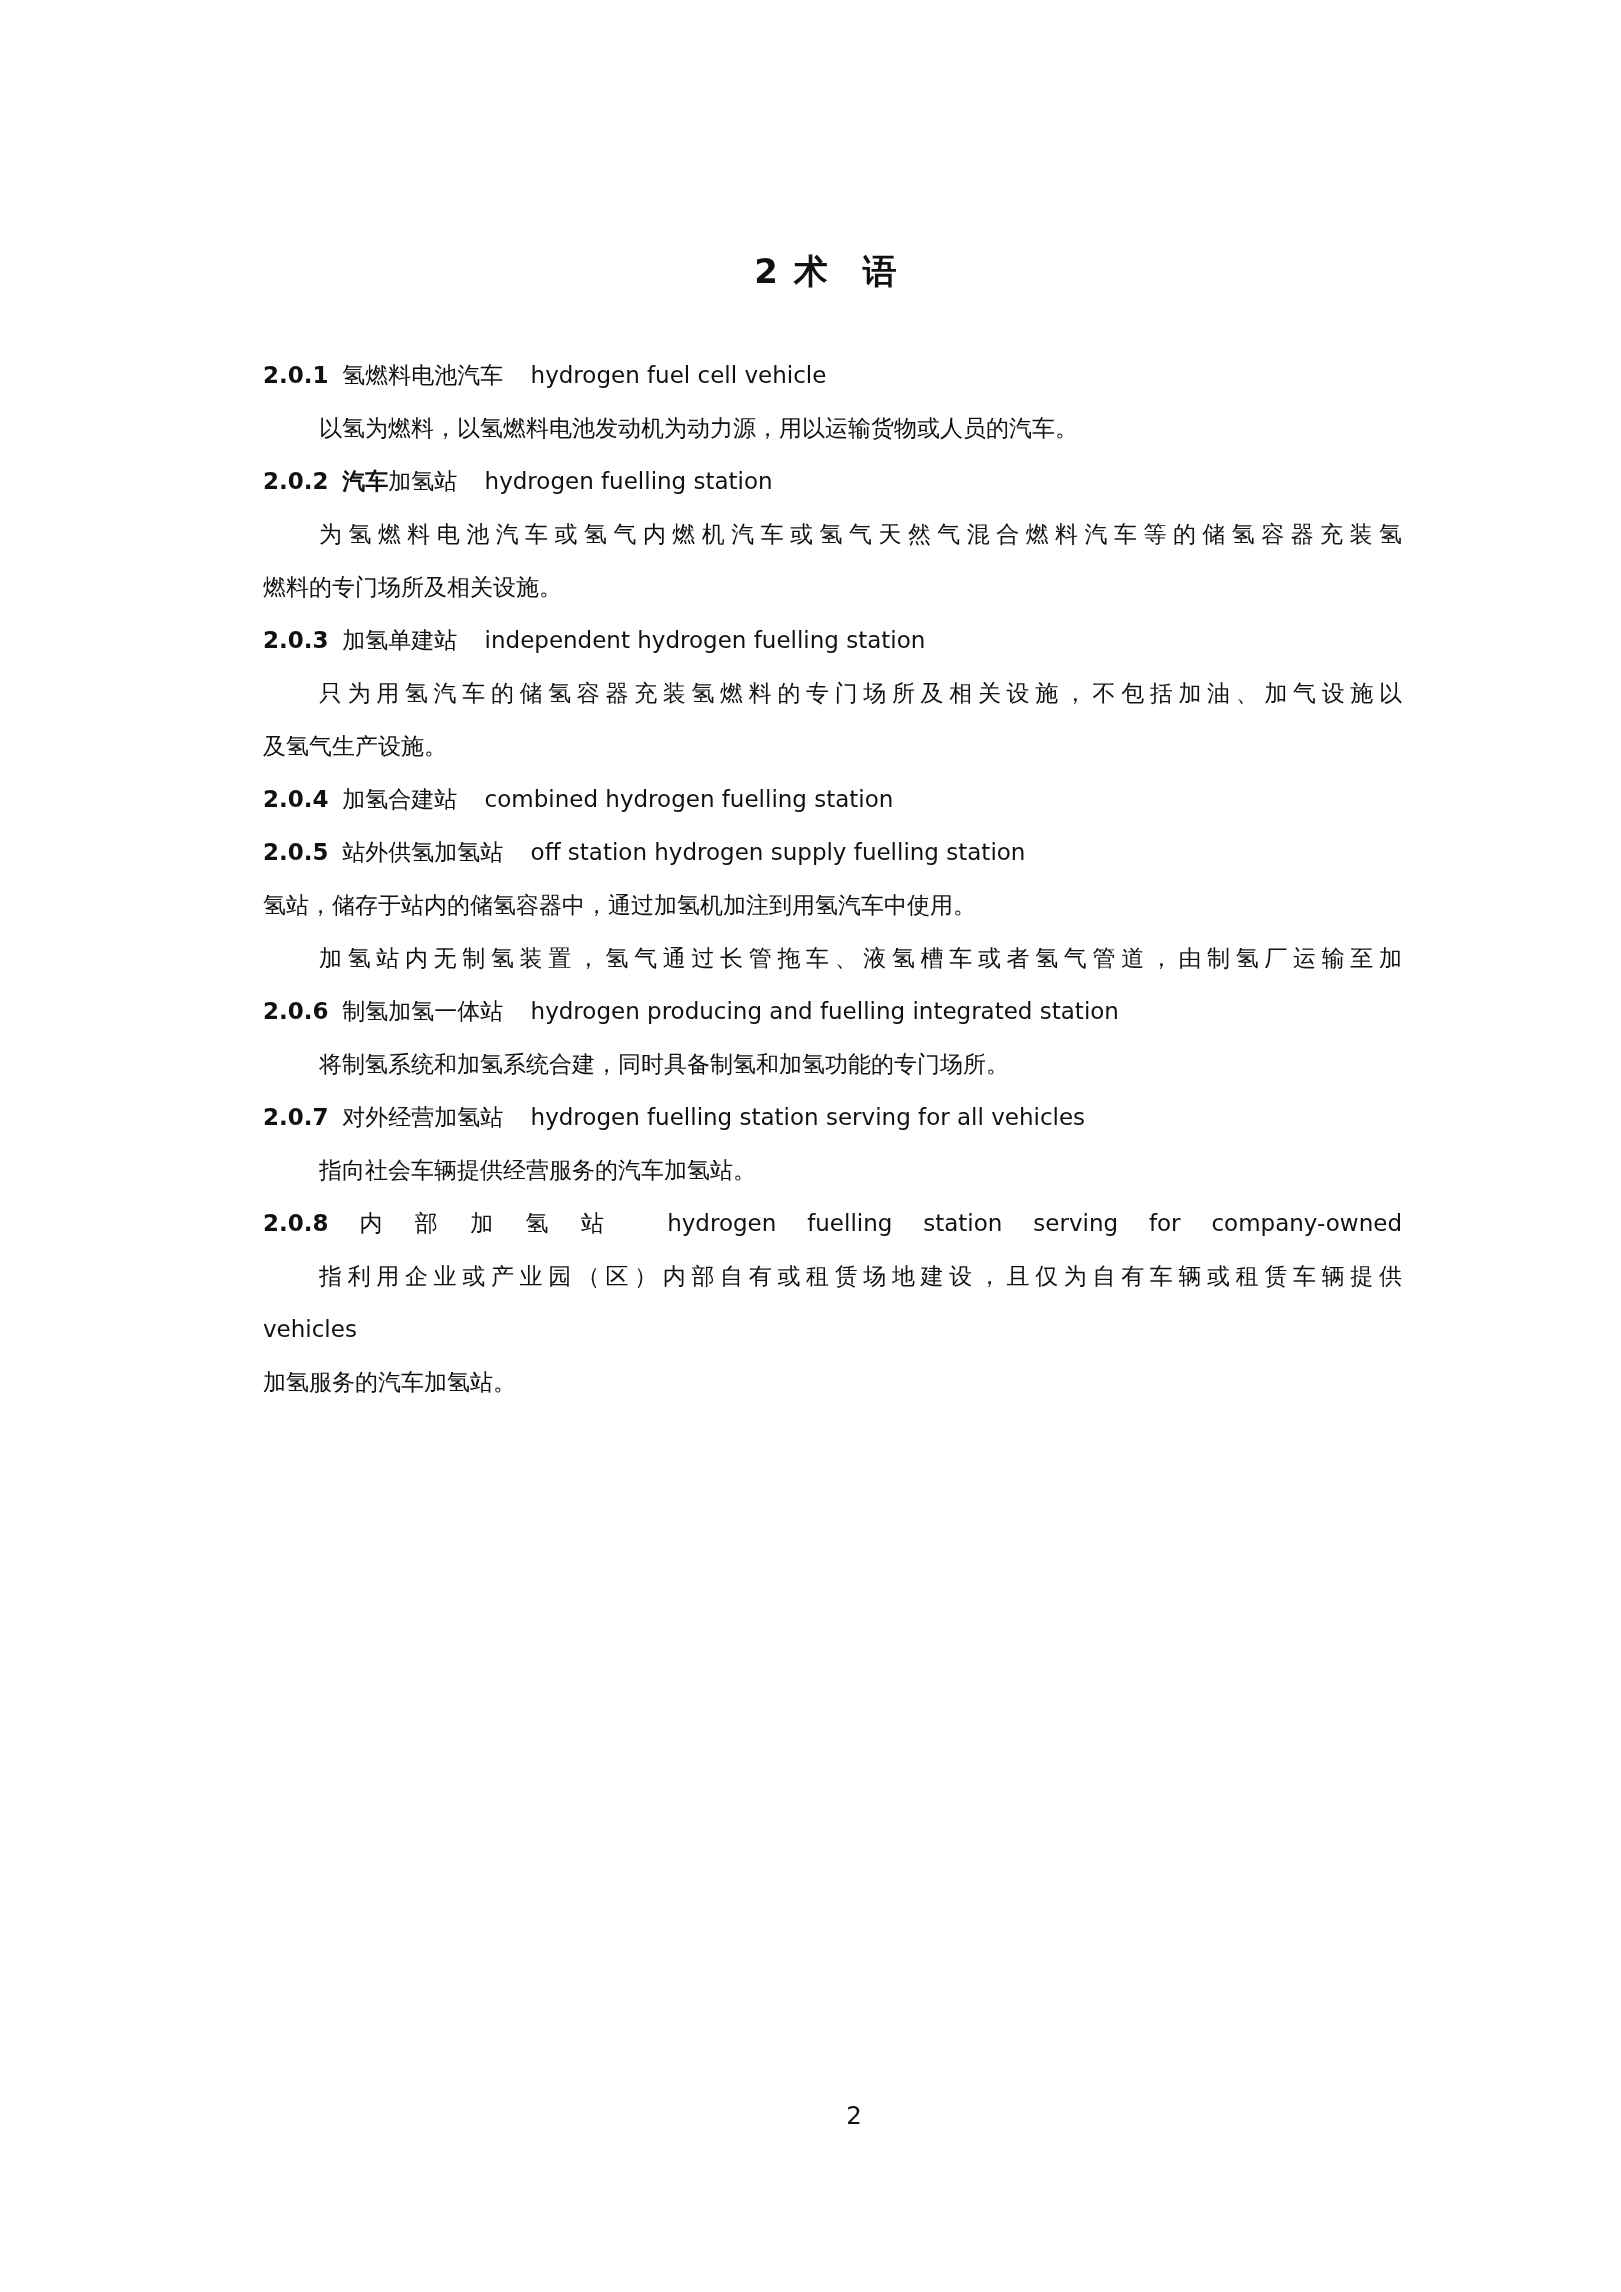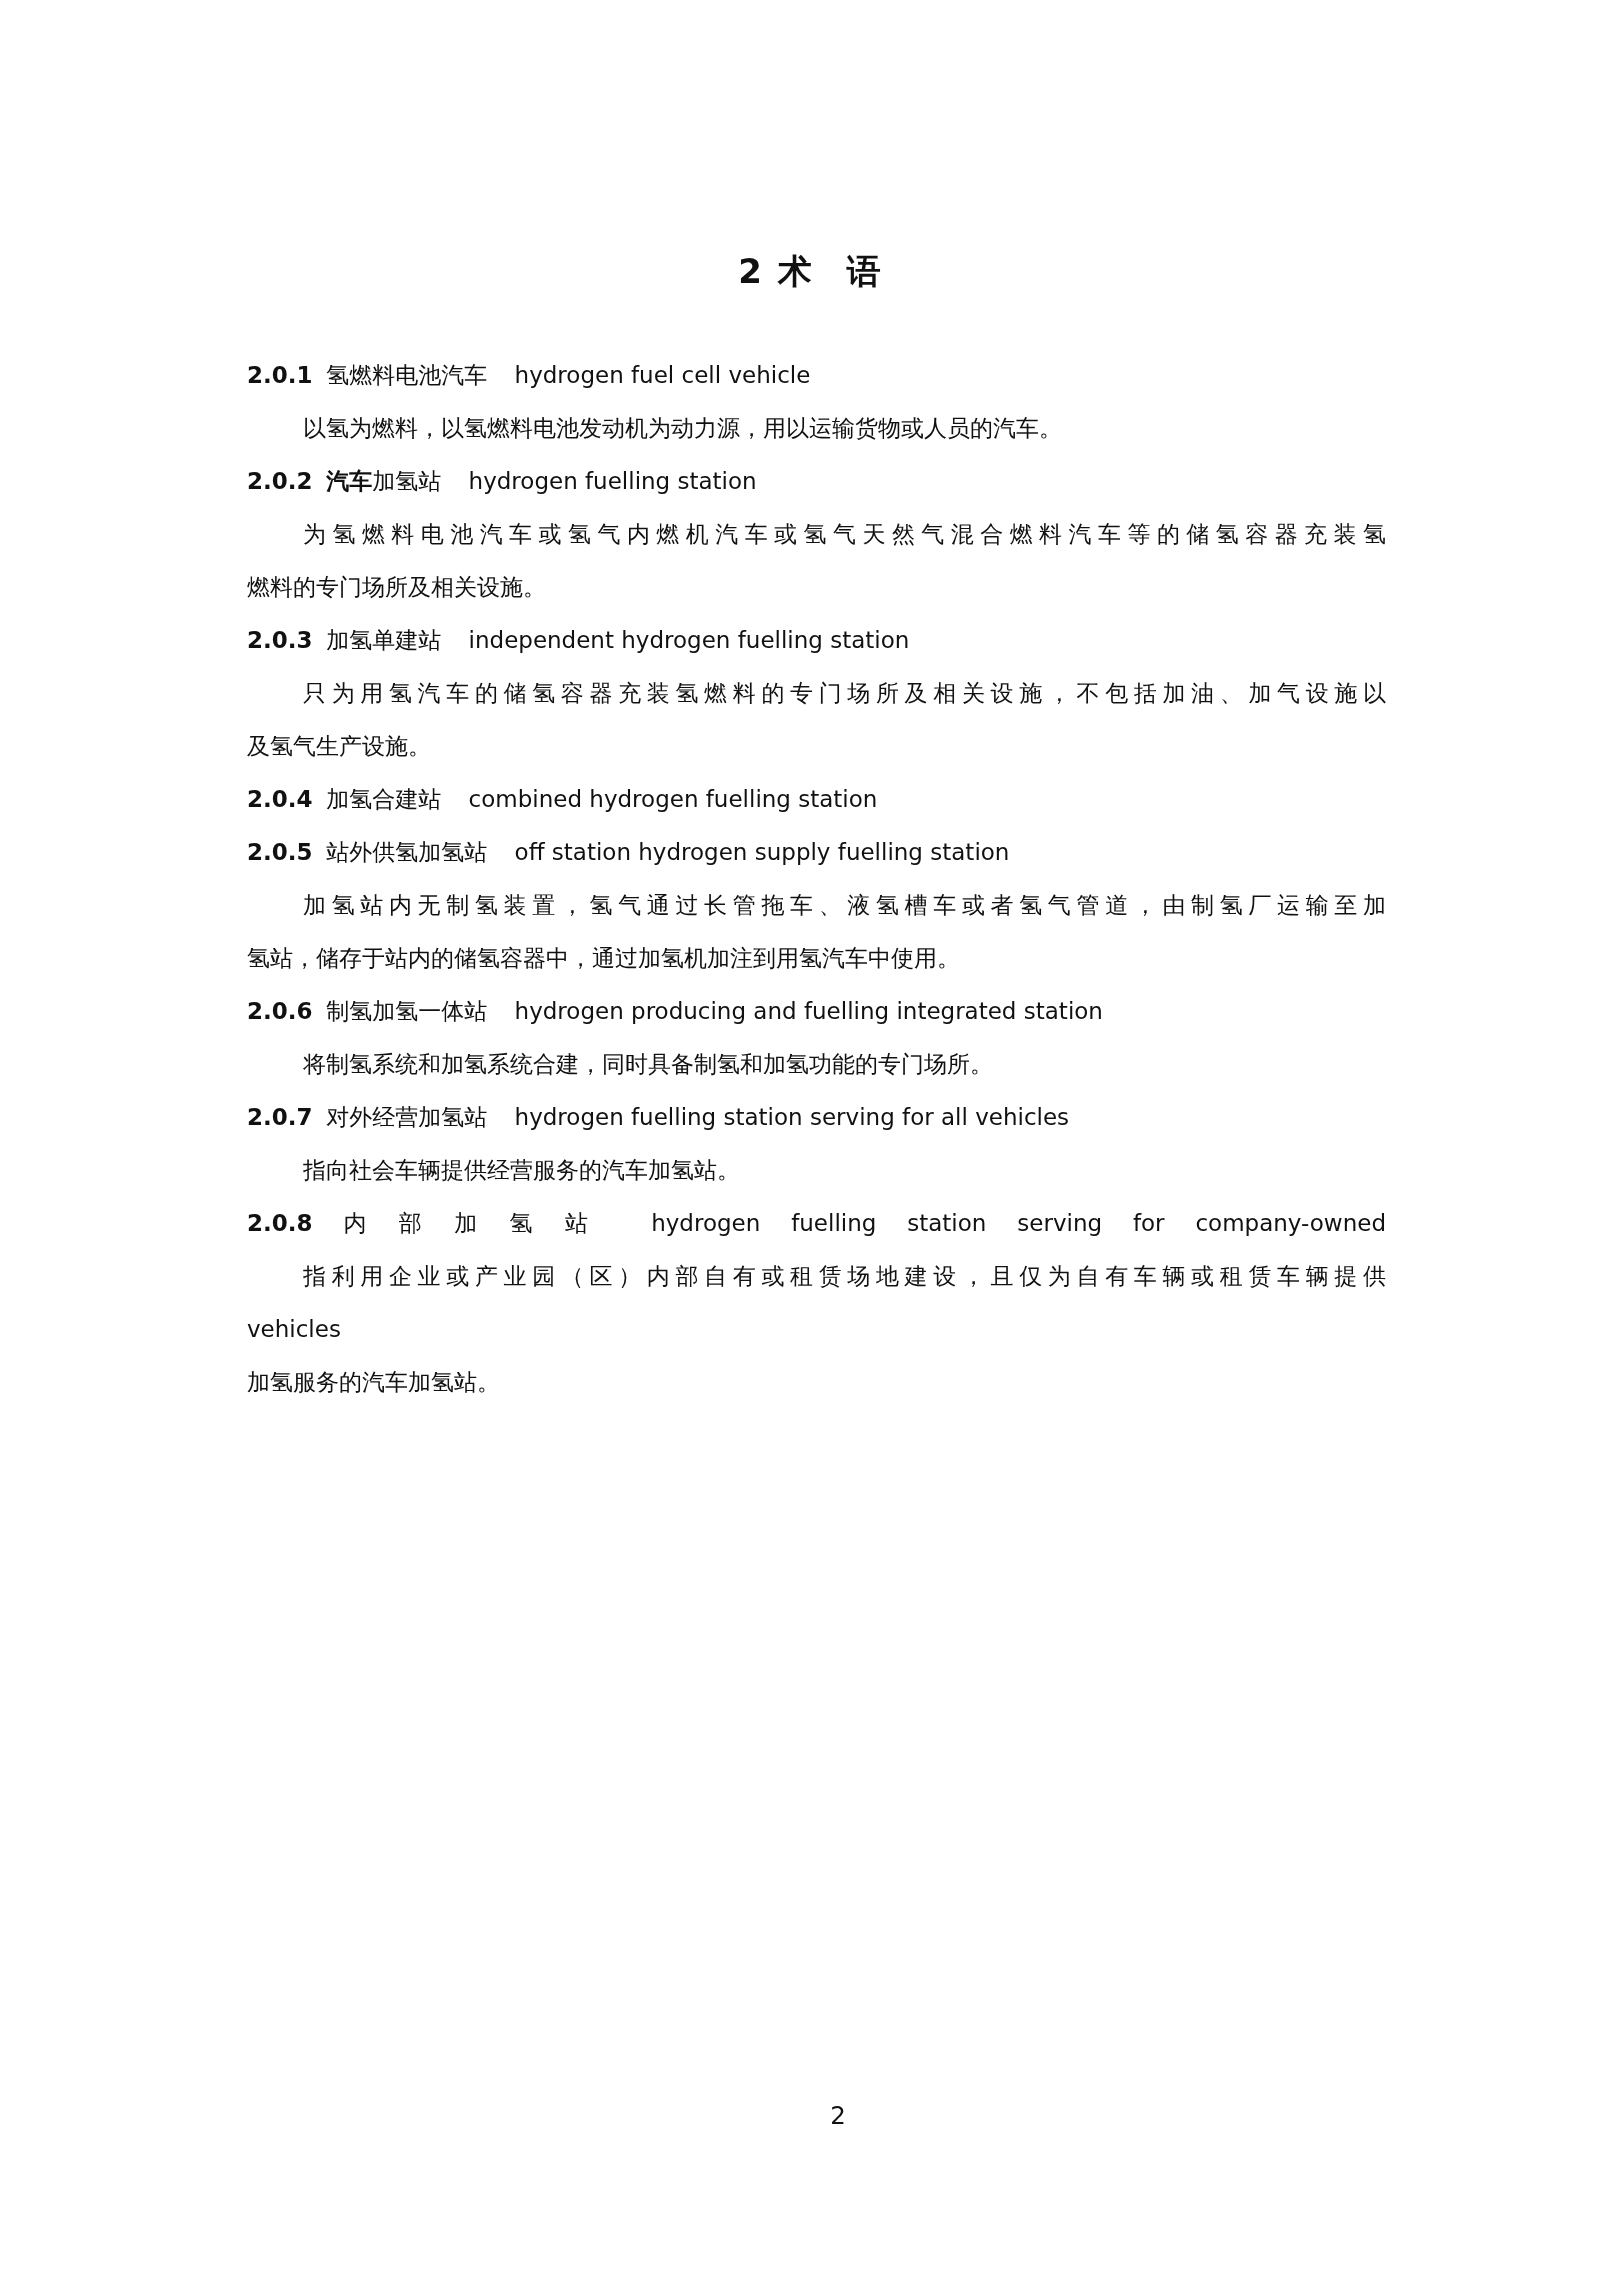--- a/index.html
+++ b/index.html
@@ -1,18 +1,18 @@
 <!DOCTYPE html>
 <html><head>
 <meta charset="utf-8">
 <style>
   html, body { margin: 0; padding: 0; background: #ffffff; }
   body { width: 1621px; height: 2293px; position: relative; overflow: hidden;
          font-family: "DejaVu Sans", sans-serif; color: #111111; }
-  .page { position: absolute; left: 0; top: 0; width: 1595px; height: 2293px; }
+  .page { position: absolute; left: 16px; top: 0; width: 1595px; height: 2293px; }
   .title { position: absolute; top: 247px; left: 0; width: 1621px; text-align: center;
            font-size: 34px; font-weight: bold; letter-spacing: 2px; line-height: 49px; }
   .title .gap { display: inline-block; width: 33px; }
   .content { position: absolute; left: 247px; top: 349px; width: 1139px; }
   .line { font-size: 23px; line-height: 53px; height: 53px; white-space: nowrap; }
   .term .num { font-weight: bold; }
   .term .zh { margin-left: 13.7px; }
   .term .en { margin-left: 27.4px; }
   .indent { text-indent: 56px; }
   .justify-full { text-align: justify; text-align-last: justify; }
@@ -49,22 +49,22 @@
     <div class="line indent justify-full">只为用氢汽车的储氢容器充装氢燃料的专门场所及相关设施，不包括加油、加气设施以</div>
     <div class="line">及氢气生产设施。</div>
 
     <div class="line term">
       <span class="num">2.0.4</span><span class="zh">加氢合建站</span><span class="en">combined hydrogen fuelling station</span>
     </div>
 
     <div class="line term">
       <span class="num">2.0.5</span><span class="zh">站外供氢加氢站</span><span class="en">off station hydrogen supply fuelling station</span>
     </div>
+    <div class="line">氢站，储存于站内的储氢容器中，通过加氢机加注到用氢汽车中使用。</div>
     <div class="line indent justify-full">加氢站内无制氢装置，氢气通过长管拖车、液氢槽车或者氢气管道，由制氢厂运输至加</div>
-    <div class="line">氢站，储存于站内的储氢容器中，通过加氢机加注到用氢汽车中使用。</div>
 
     <div class="line term">
       <span class="num">2.0.6</span><span class="zh">制氢加氢一体站</span><span class="en">hydrogen producing and fuelling integrated station</span>
     </div>
     <div class="line indent">将制氢系统和加氢系统合建，同时具备制氢和加氢功能的专门场所。</div>
 
     <div class="line term">
       <span class="num">2.0.7</span><span class="zh">对外经营加氢站</span><span class="en">hydrogen fuelling station serving for all vehicles</span>
     </div>
     <div class="line indent">指向社会车辆提供经营服务的汽车加氢站。</div>

